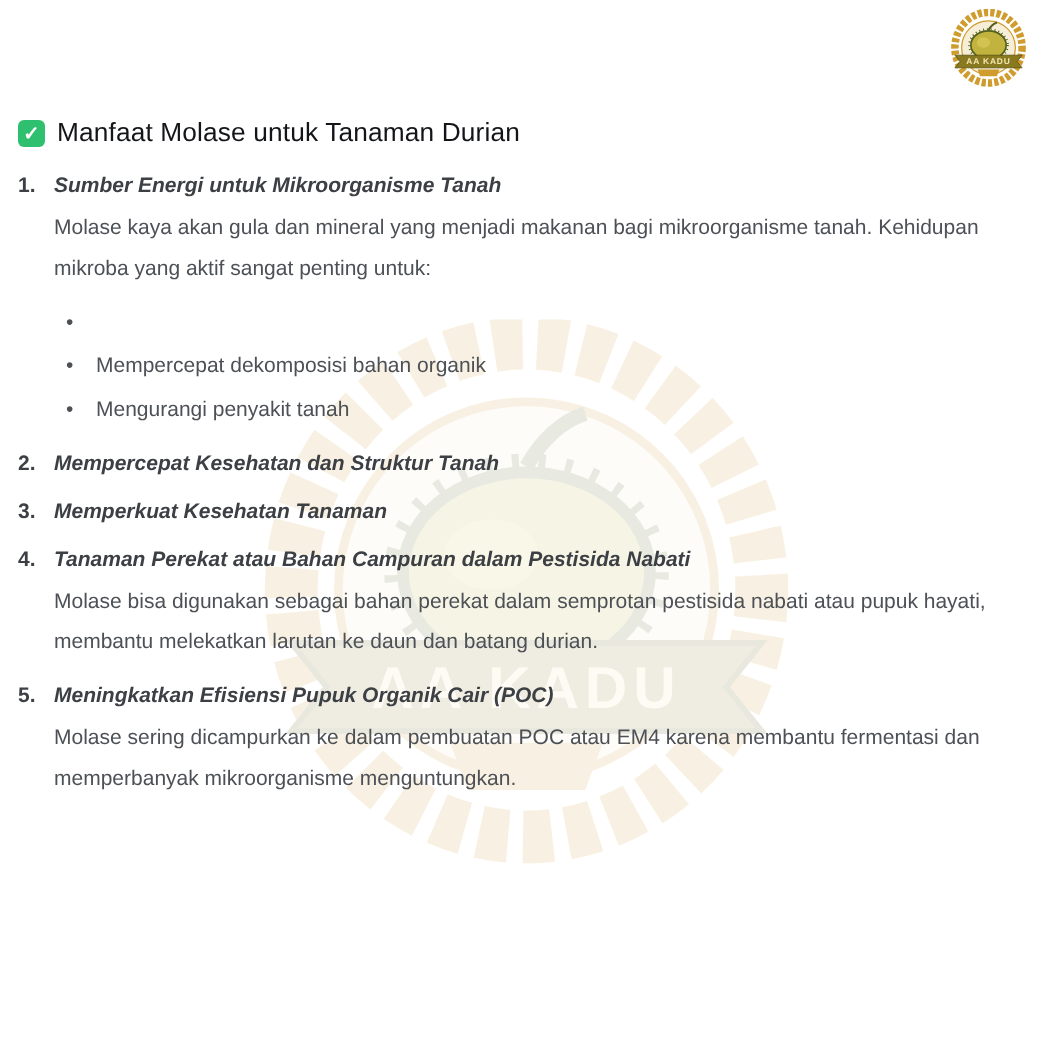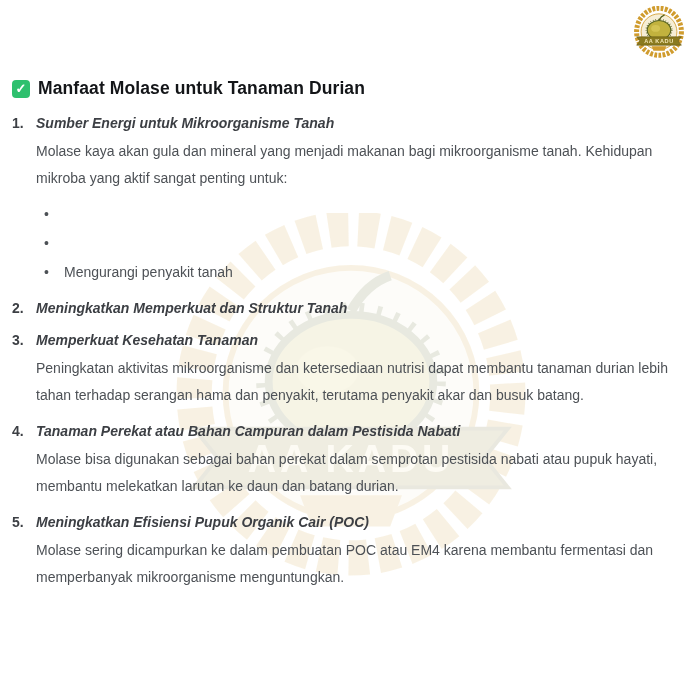--- a/index.html
+++ b/index.html
@@ -54,21 +54,21 @@
     color: #ffffff;
     font-size: 13px;
     font-weight: bold;
     line-height: 18px;
     text-align: center;
     flex: 0 0 auto;
   }
   .title {
     margin: 0;
     font-size: 17.5px;
-    font-weight: 700;
+    font-weight: 400;
     color: #131518;
     letter-spacing: 0.1px;
   }
   .section { margin: 0 0 12px 0; }
   .sec-head {
     display: flex;
     font-size: 14px;
     font-weight: 700;
     color: #3c3f44;
     line-height: 20px;
@@ -146,41 +146,41 @@
         <span class="sec-num">1.</span>
         <span class="sec-title">Sumber Energi untuk Mikroorganisme Tanah</span>
       </div>
       <p class="sec-body">Molase kaya akan gula dan mineral yang menjadi makanan bagi mikroorganisme tanah. Kehidupan mikroba yang aktif sangat penting untuk:</p>
       <ul class="bullets">
         <li>
           <span class="dot">•</span>
         </li>
         <li>
           <span class="dot">•</span>
+          <span>Mempercepat dekomposisi bahan organik</span>
         </li>
         <li>
           <span class="dot">•</span>
           <span>Mengurangi penyakit tanah</span>
         </li>
       </ul>
     </div>
 
     <div class="section">
       <div class="sec-head">
         <span class="sec-num">2.</span>
-        <span class="sec-title">Meningkatkan Memperkuat dan Struktur Tanah</span>
+        <span class="sec-title">Mempercepat Kesehatan dan Struktur Tanah</span>
       </div>
     </div>
 
     <div class="section">
       <div class="sec-head">
         <span class="sec-num">3.</span>
         <span class="sec-title">Memperkuat Kesehatan Tanaman</span>
       </div>
-      <p class="sec-body">Peningkatan aktivitas mikroorganisme dan ketersediaan nutrisi dapat membantu tanaman durian lebih tahan terhadap serangan hama dan penyakit, terutama penyakit akar dan busuk batang.</p>
     </div>
 
     <div class="section">
       <div class="sec-head">
         <span class="sec-num">4.</span>
         <span class="sec-title">Tanaman Perekat atau Bahan Campuran dalam Pestisida Nabati</span>
       </div>
       <p class="sec-body">Molase bisa digunakan sebagai bahan perekat dalam semprotan pestisida nabati atau pupuk hayati, membantu melekatkan larutan ke daun dan batang durian.</p>
     </div>
 

